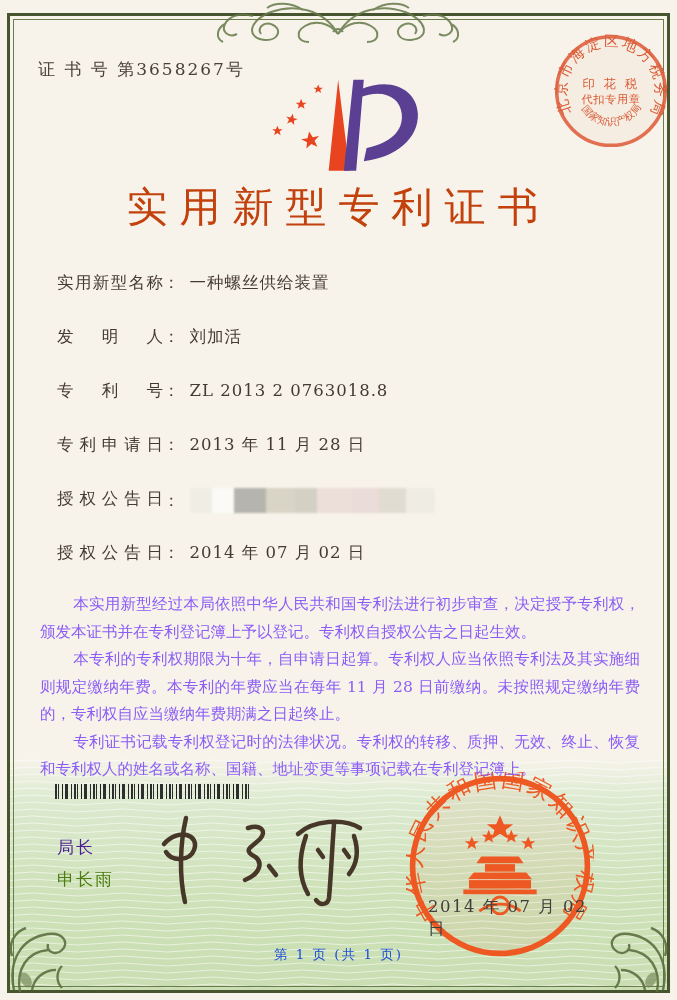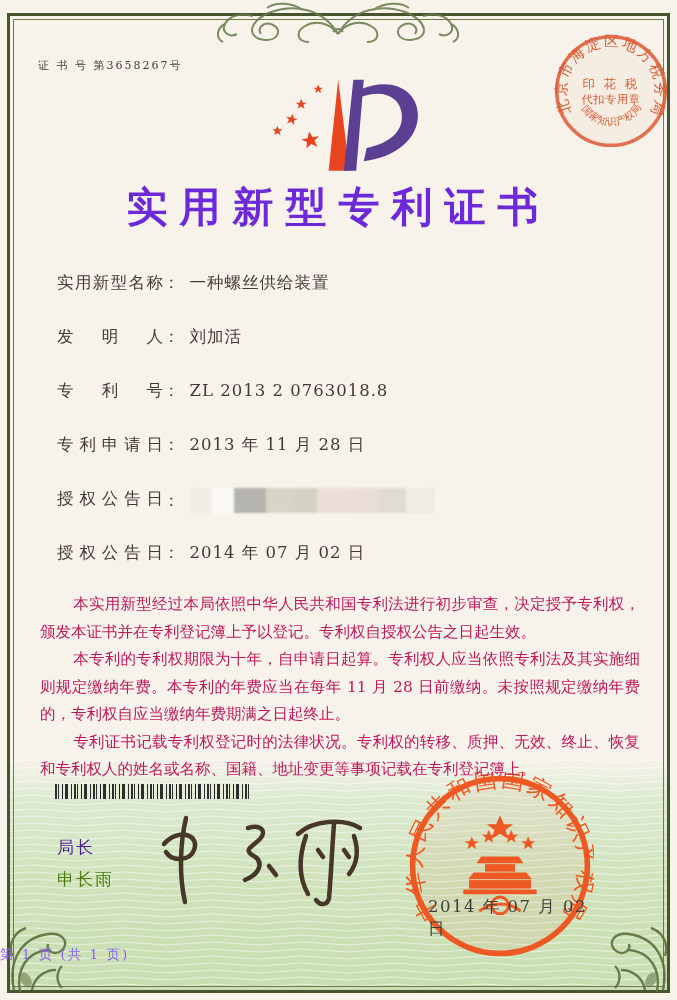--- a/index.html
+++ b/index.html
@@ -6,36 +6,36 @@
   .page{
     position:relative; width:677px; height:1000px; margin:0 auto;
     background:#f7f3ea;
     font-family:"DejaVu Serif","Liberation Serif",serif;
     overflow:hidden;
   }
   
   .frame-outer{position:absolute; left:7px; top:13px; right:7px; bottom:7px; border:3px solid #47552f; z-index:3; pointer-events:none;}
   .frame-inner{position:absolute; left:13px; top:19px; right:13px; bottom:13px; border:1px solid #6b7b4c; z-index:3; pointer-events:none;}
 
-  .cert-no{position:absolute; left:38px; top:58px; font-size:11px; color:#4a4037; letter-spacing:2px; z-index:5;}
+  .cert-no{position:absolute; left:38px; top:58px; font-size:17px; color:#4a4037; letter-spacing:2px; z-index:5;}
 
   .title{position:absolute; left:0; right:0; top:180px; text-align:center;
-    font-size:41px; font-weight:700; color:#6d28d9; letter-spacing:12px; z-index:5;}
+    font-size:41px; font-weight:400; color:#c2410c; letter-spacing:12px; z-index:5;}
 
   .fields{position:absolute; left:57px; top:272px; width:570px; z-index:5;}
   .field-row{height:54px; font-size:16.5px; color:#453a31; white-space:nowrap;}
   .f-label{display:inline-block; width:106px; text-align:justify; text-align-last:justify; vertical-align:top;}
   .f-colon{display:inline-block; margin-right:10px;}
   .f-value{letter-spacing:1px;}
   .redacted-block{display:inline-block; width:245px; height:25px; vertical-align:-7px; border-radius:2px;
     background:linear-gradient(90deg,#f0ede5 0%,#f0ede5 9%,#fbfaf6 9%,#fbfaf6 18%,#b6b4ae 18%,#b6b4ae 31%,#d8d4c6 31%,#d8d4c6 43%,#d4d0c4 43%,#d4d0c4 52%,#ecdfda 52%,#ecdfda 66%,#eadcd8 66%,#eadcd8 77%,#e1dcd2 77%,#e1dcd2 88%,#efece4 88%,#efece4 100%);
     filter:blur(1.2px);}
 
   .paragraphs{position:absolute; left:40px; top:591px; width:600px; z-index:5;}
-  .paragraphs p{margin:0; text-indent:2.15em; font-size:15.5px; line-height:27.5px; color:#be185d; text-align:justify;}
+  .paragraphs p{margin:0; text-indent:2.15em; font-size:15.5px; line-height:27.5px; color:#8b5cf6; text-align:justify;}
 
   .barcode{position:absolute; left:55px; top:784px; width:196px; height:15px; z-index:5;
     background:repeating-linear-gradient(90deg,
       #2e2e2e 0px,#2e2e2e 2px,transparent 2px,transparent 3px,
       #2e2e2e 3px,#2e2e2e 4px,transparent 4px,transparent 7px,
       #1f1f1f 7px,#1f1f1f 8px,transparent 8px,transparent 10px,
       #2e2e2e 10px,#2e2e2e 13px,transparent 13px,transparent 16px,
       #2e2e2e 16px,#2e2e2e 17px,transparent 17px,transparent 19px);}
 
   .green-band{position:absolute; left:10px; right:10px; top:758px; height:232px; z-index:1;
@@ -43,21 +43,21 @@
   .green-band svg{position:absolute; left:0; top:0;}
 
   .sig-title{position:absolute; left:57px; top:836px; font-size:17px; color:#4c1d95; letter-spacing:2px; z-index:5;}
   .sig-name{position:absolute; left:57px; top:868px; font-size:17px; color:#4d7c0f; letter-spacing:2px; z-index:5;}
   .sig-svg{position:absolute; left:148px; top:804px; z-index:5;}
 
   .tax-seal{position:absolute; left:552px; top:32px; z-index:6;}
   .office-seal{position:absolute; left:406px; top:772px; z-index:4;}
   .seal-date{position:absolute; left:428px; top:896px; width:180px; font-size:16.5px; color:#3f403d; letter-spacing:1.5px; z-index:6;}
 
-  .footer{position:absolute; left:0; right:0; top:946px; font-size:13.5px; color:#8b5cf6; letter-spacing:2px; z-index:5;}
+  .footer{position:absolute; left:0; right:0; top:946px; text-align:center; font-size:13.5px; color:#1d4ed8; letter-spacing:2px; z-index:5;}
 
   .top-flourish{position:absolute; left:183px; top:0; z-index:4;}
   .corner-fl{position:absolute; bottom:4px; z-index:4;}
   .corner-fl.left{left:4px;}
   .corner-fl.right{right:4px;}
   .logo{position:absolute; left:246px; top:74px; z-index:5;}
 </style>
 </head>
 <body>
 

